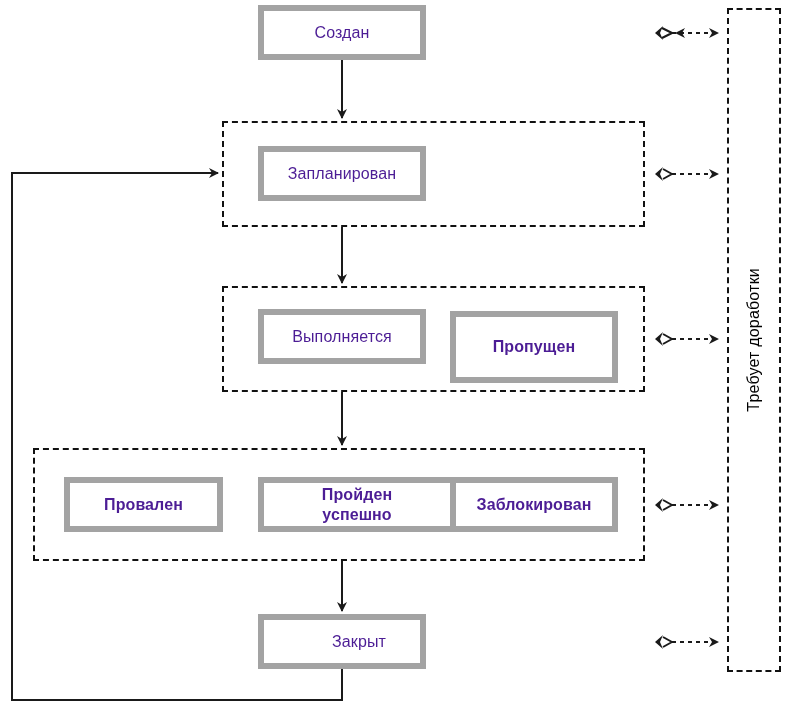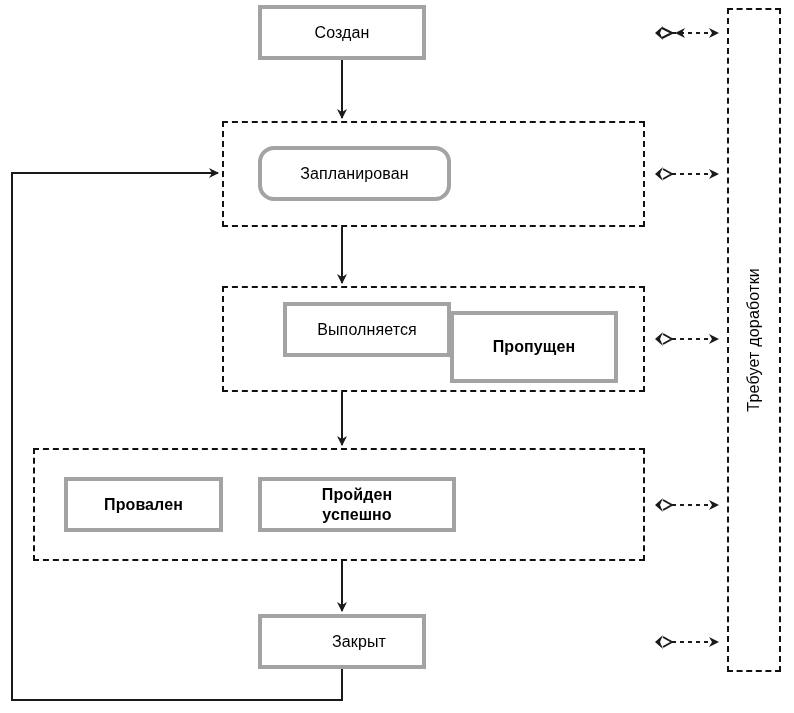--- a/index.html
+++ b/index.html
@@ -23,30 +23,30 @@
     position: absolute;
     top: 0;
     left: 0;
     width: 794px;
     height: 713px;
     pointer-events: none;
   }
   .node {
     position: absolute;
     box-sizing: border-box;
-    border: 4px solid #a3a3a3;
+    border: 6px solid #a3a3a3;
     background: #ffffff;
     display: flex;
     align-items: center;
     justify-content: center;
     text-align: center;
     font-size: 16px;
     line-height: 1.25;
     letter-spacing: 0.1px;
-    color: #000000;
+    color: #4c1d95;
     white-space: pre-line;
   }
   .node.bold {
     font-weight: bold;
   }
   .group-box {
     position: absolute;
     box-sizing: border-box;
     border: 2px dashed #111111;
     background: transparent;
@@ -143,32 +143,33 @@
   </svg>
 
   <div class="group-box" style="left:222px; top:121px; width:423px; height:106px;"></div>
 
   <div class="group-box" style="left:222px; top:286px; width:423px; height:106px;"></div>
 
   <div class="group-box" style="left:33px; top:448px; width:612px; height:113px;"></div>
 
   <div class="node" style="left:258px; top:5px; width:168px; height:55px;">Создан</div>
 
-  <div class="node" style="left:258px; top:146px; width:193px; height:55px;border-radius:16px;">Запланирован</div>
+  <div class="node" style="left:258px; top:146px; width:168px; height:55px;">Запланирован</div>
 
 
-  <div class="node" style="left:258px; top:302px; width:168px; height:55px;margin-left:25px;">Выполняется</div>
+  <div class="node" style="left:258px; top:309px; width:168px; height:55px;">Выполняется</div>
 
   <div class="node bold" style="left:450px; top:311px; width:168px; height:72px;">Пропущен</div>
 
   <div class="node bold" style="left:64px; top:477px; width:159px; height:55px;">Провален</div>
 
   <div class="node bold" style="left:258px; top:477px; width:198px; height:55px;">Пройден
 успешно</div>
 
+  <div class="node bold" style="left:450px; top:477px; width:168px; height:55px;">Заблокирован</div>
 
   <div class="node" style="left:258px; top:614px; width:168px; height:55px;padding-left:34px;">Закрыт</div>
 
   <div class="rework-panel" style="left:727px; top:8px; width:54px; height:664px;">
     <span class="rework-label">Требует доработки</span>
   </div>
 
 </div>
 
 </body></html>

